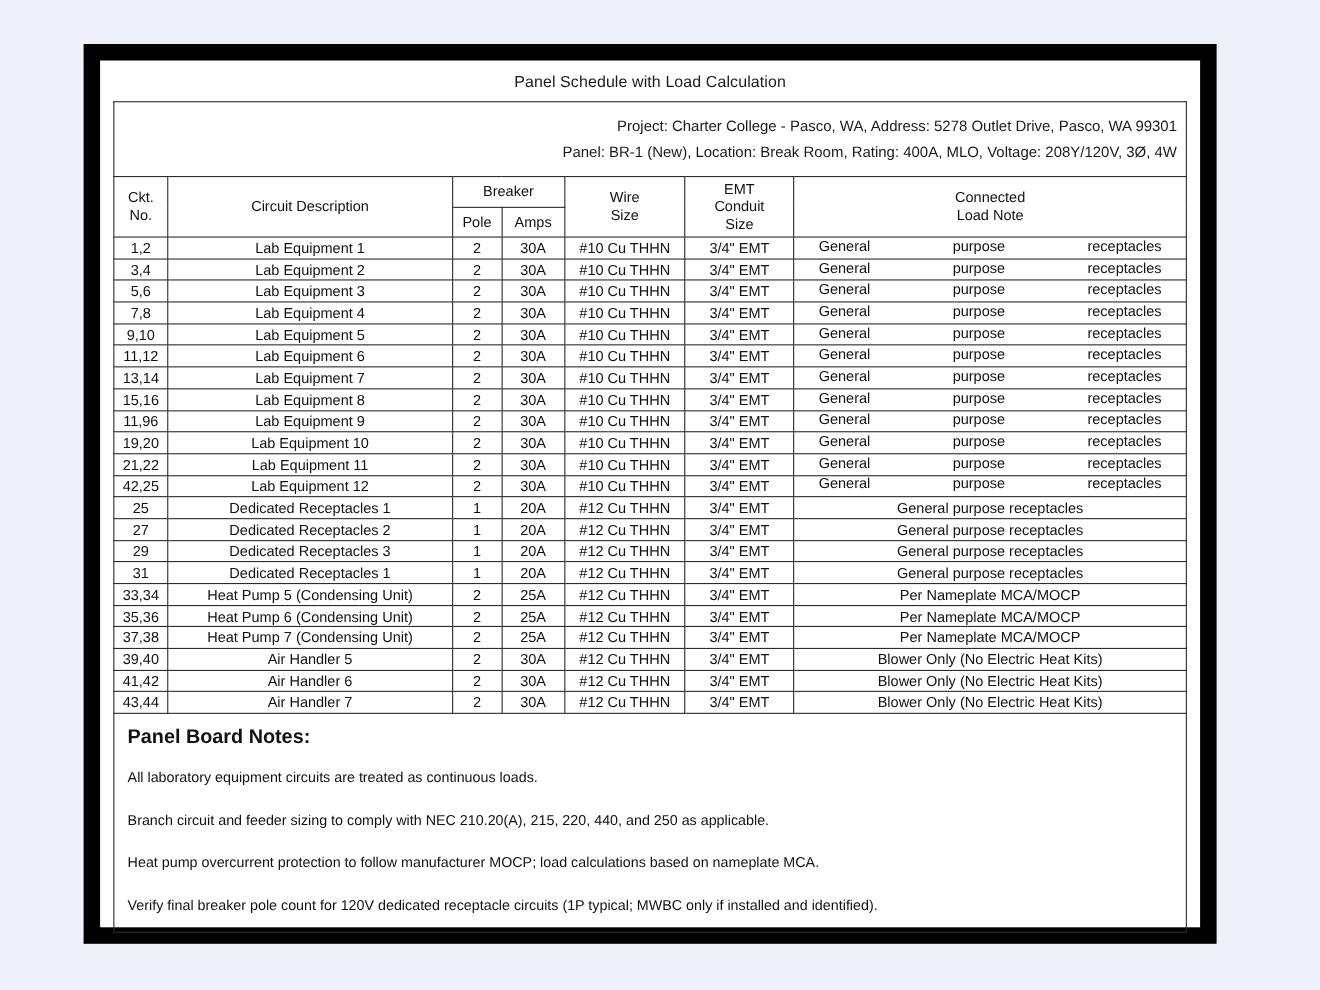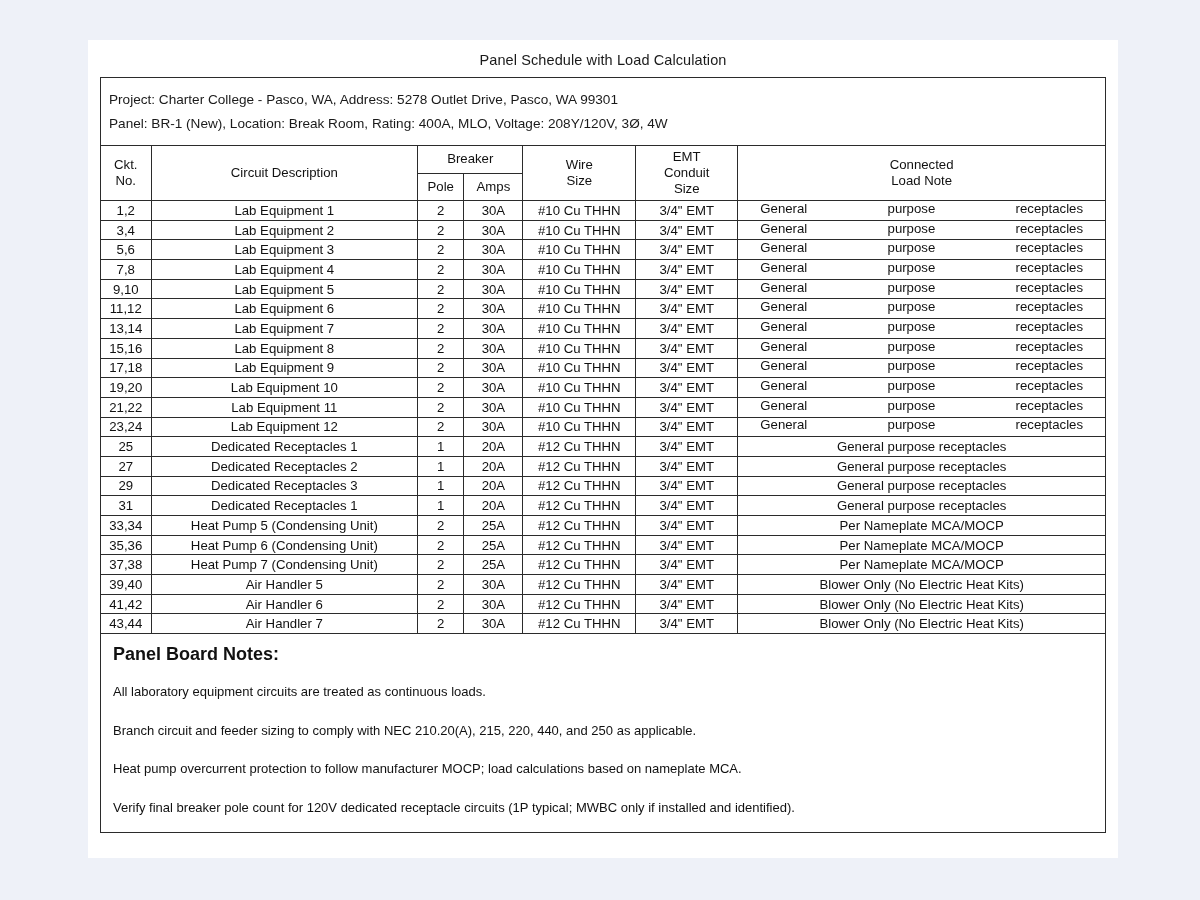--- a/index.html
+++ b/index.html
@@ -13,44 +13,45 @@
   }
   #canvas {
     position: relative;
     width: 1200px; height: 900px;
     background: #eef1f8;
     overflow: hidden;
   }
   
   #frame {
     position: absolute;
-    left: 88px; top: 40px;
+    left: 76px; top: 40px;
     width: 1030px; height: 818px;
     background: #000000;
+    padding: 15px;
   }
   #sheet {
     width: 100%; height: 100%;
     background: #ffffff;
     position: relative;
     padding: 9px 12px 10px 12px;
   }
   #doc-title {
     text-align: center;
     font-size: 14.5px;
     color: #1a1a1a;
     line-height: 18px;
     margin: 2px 0 8px 0;
     letter-spacing: 0.1px;
   }
   
   #info-block {
     border: 1.6px solid #2b2b2b;
     border-bottom: none;
     padding: 10px 8px 9px 8px;
-    text-align: left;
+    text-align: right;
   }
   #info-block .info-line {
     font-size: 13.6px;
     color: #1a1a1a;
     line-height: 24px;
     white-space: nowrap;
   }
   
   table.sched {
     border-collapse: collapse;
@@ -253,21 +254,21 @@
               <td>Lab Equipment 8</td>
               <td>2</td>
               <td>30A</td>
               <td>#10 Cu THHN</td>
               <td>3/4" EMT</td>
               <td>
                 <span class="note-just">General purpose receptacles</span>
               </td>
             </tr>
             <tr>
-              <td>17,18</td>
+              <td>11,96</td>
               <td>Lab Equipment 9</td>
               <td>2</td>
               <td>30A</td>
               <td>#10 Cu THHN</td>
               <td>3/4" EMT</td>
               <td>
                 <span class="note-just">General purpose receptacles</span>
               </td>
             </tr>
             <tr>
@@ -286,21 +287,21 @@
               <td>Lab Equipment 11</td>
               <td>2</td>
               <td>30A</td>
               <td>#10 Cu THHN</td>
               <td>3/4" EMT</td>
               <td>
                 <span class="note-just">General purpose receptacles</span>
               </td>
             </tr>
             <tr>
-              <td>23,24</td>
+              <td>42,25</td>
               <td>Lab Equipment 12</td>
               <td>2</td>
               <td>30A</td>
               <td>#10 Cu THHN</td>
               <td>3/4" EMT</td>
               <td>
                 <span class="note-just">General purpose receptacles</span>
               </td>
             </tr>
             <tr>

